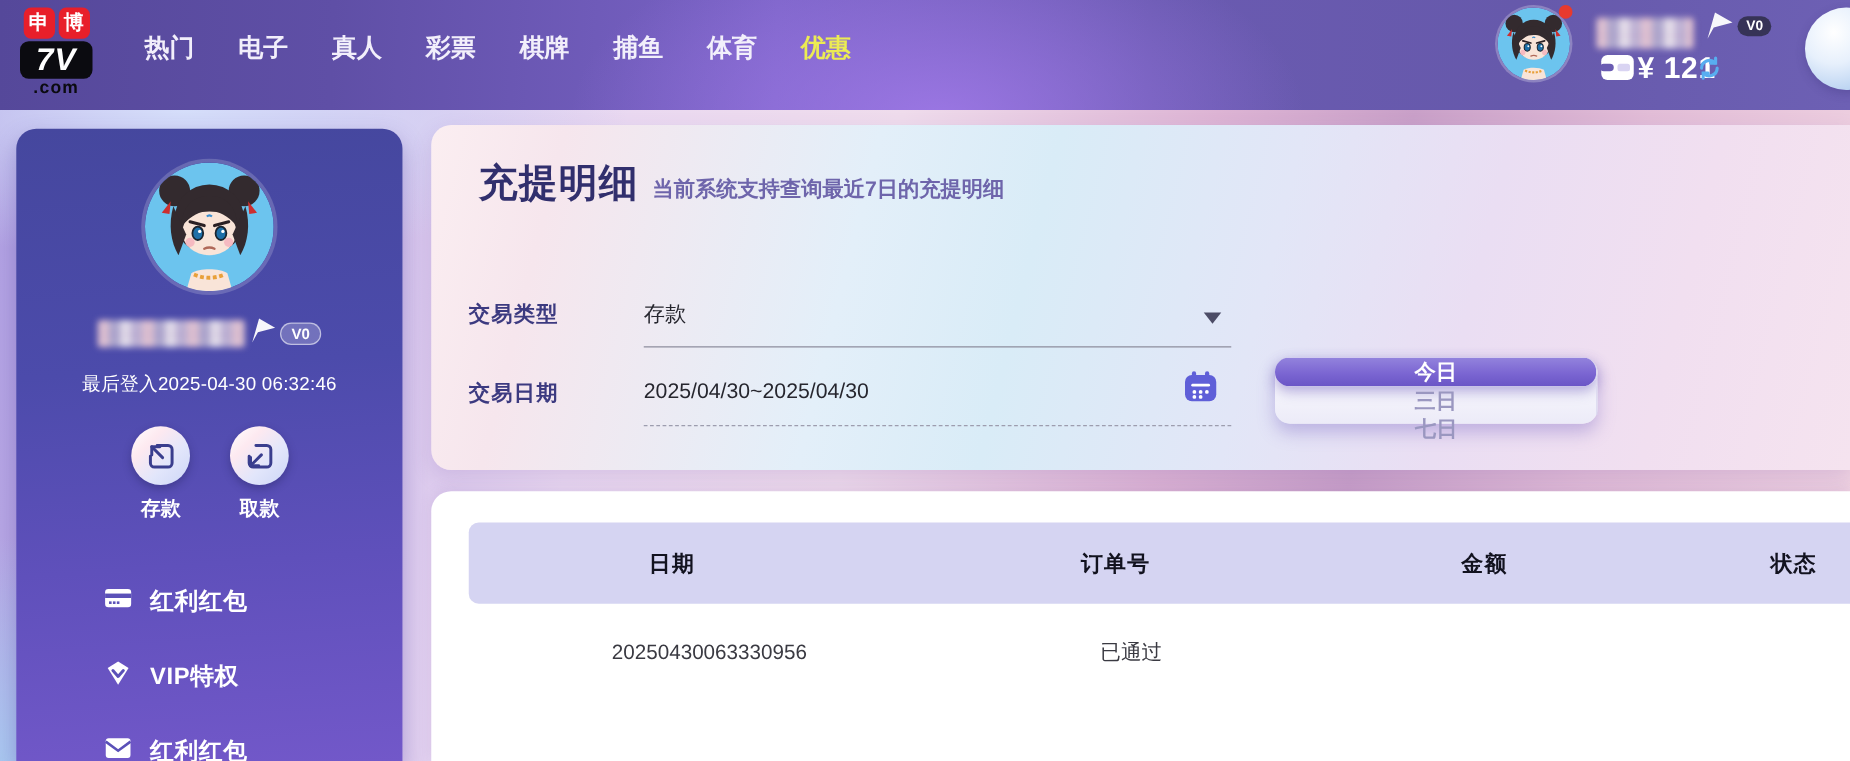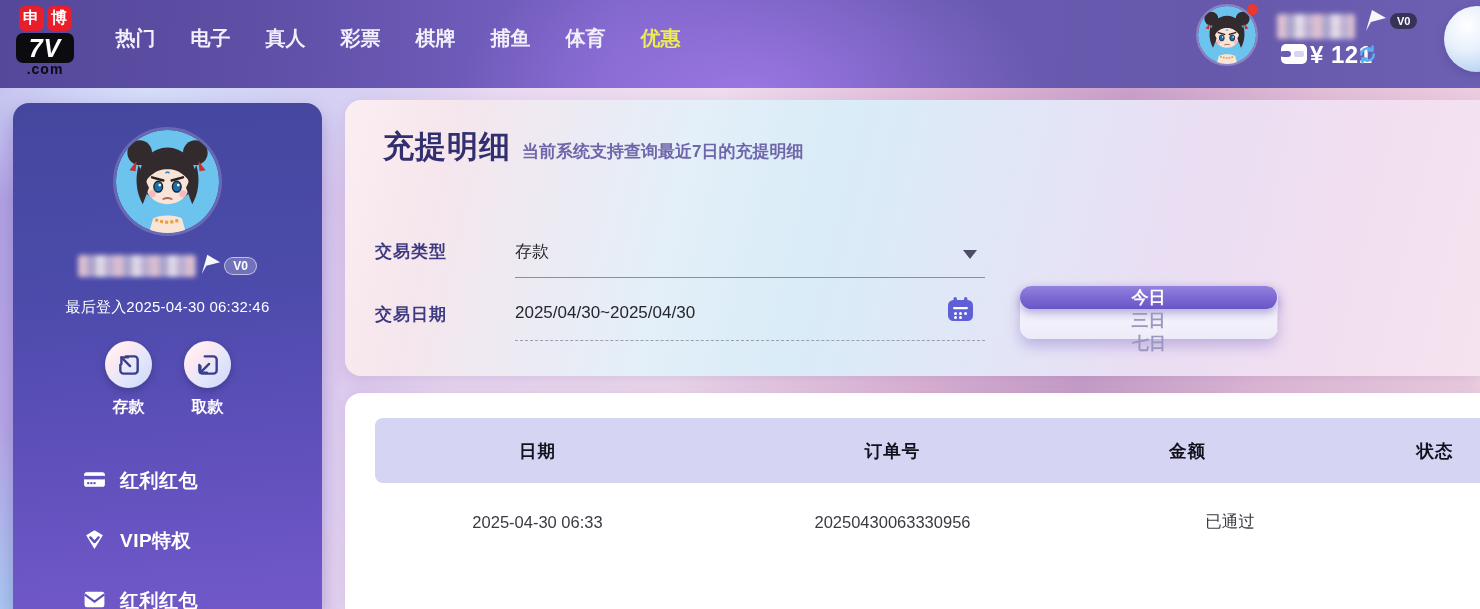--- a/index.html
+++ b/index.html
@@ -319,18 +319,17 @@
   </section>
 
   <section class="panel-table">
     <div class="thead">
       <div class="th c1">日期</div>
       <div class="th c2">订单号</div>
       <div class="th c3">金额</div>
       <div class="th c4">状态</div>
     </div>
     <div class="trow">
-      <div class="td c1">2025-04-30 06:33</div>
       <div class="td c2">20250430063330956</div>
       <div class="td c4">已通过</div>
     </div>
   </section>
 </div>
 
 </body></html>

